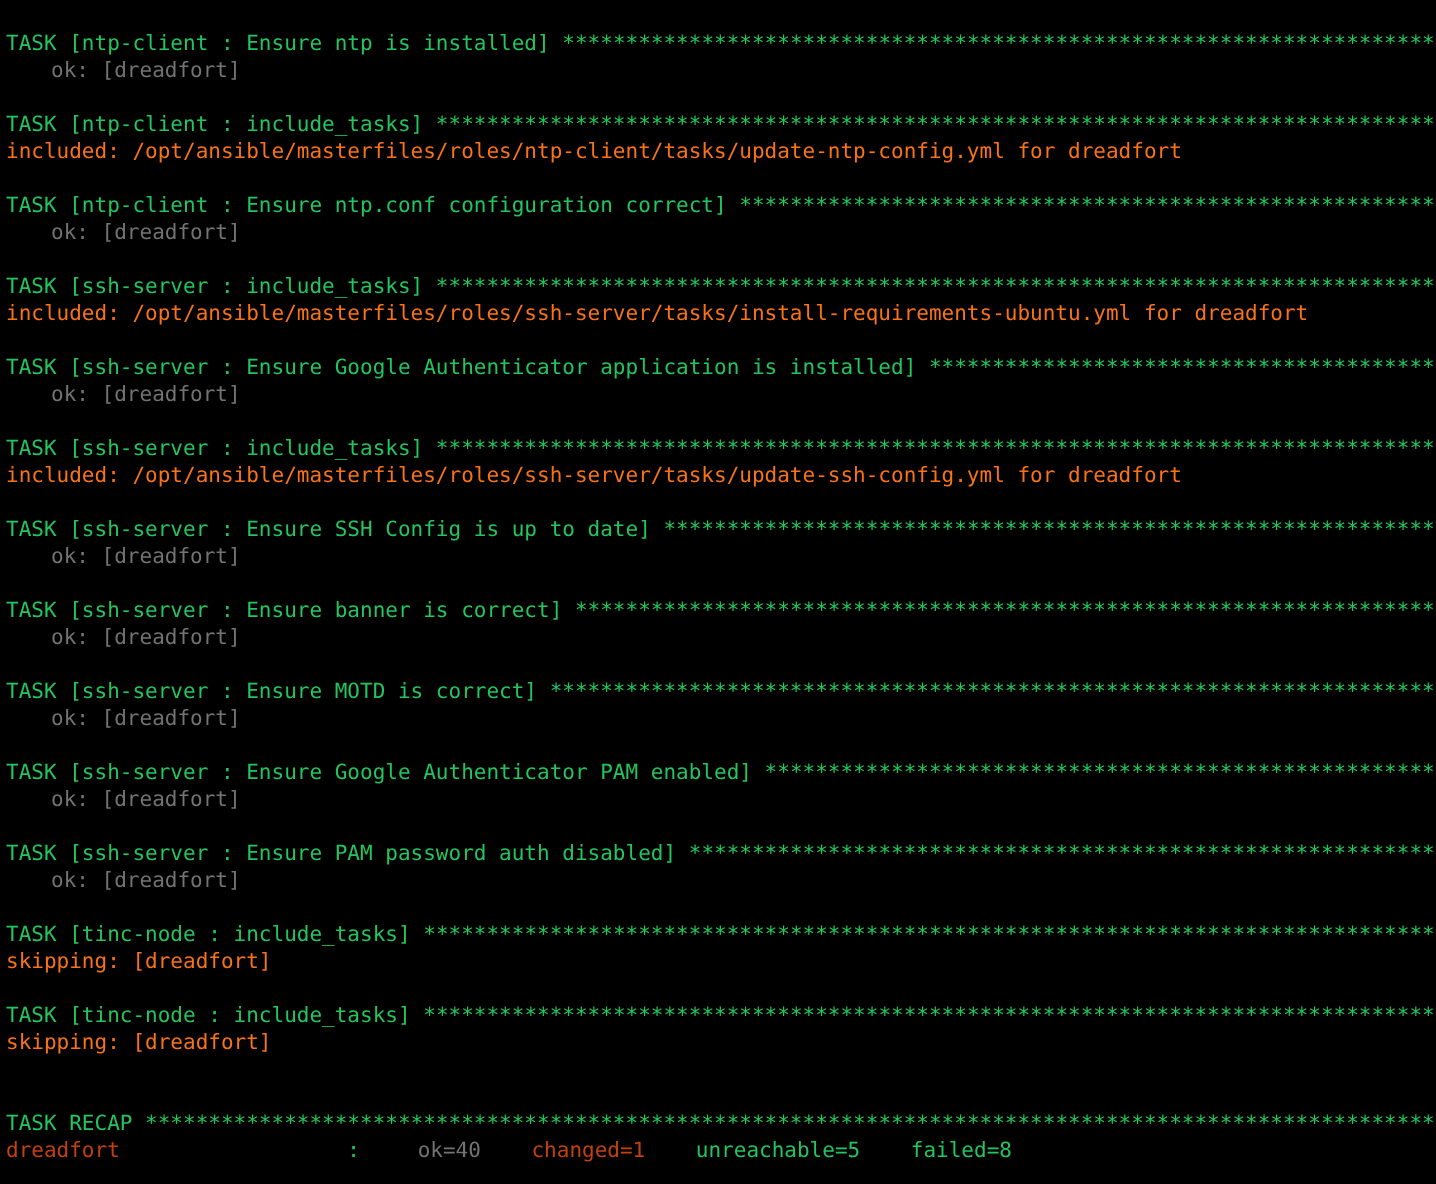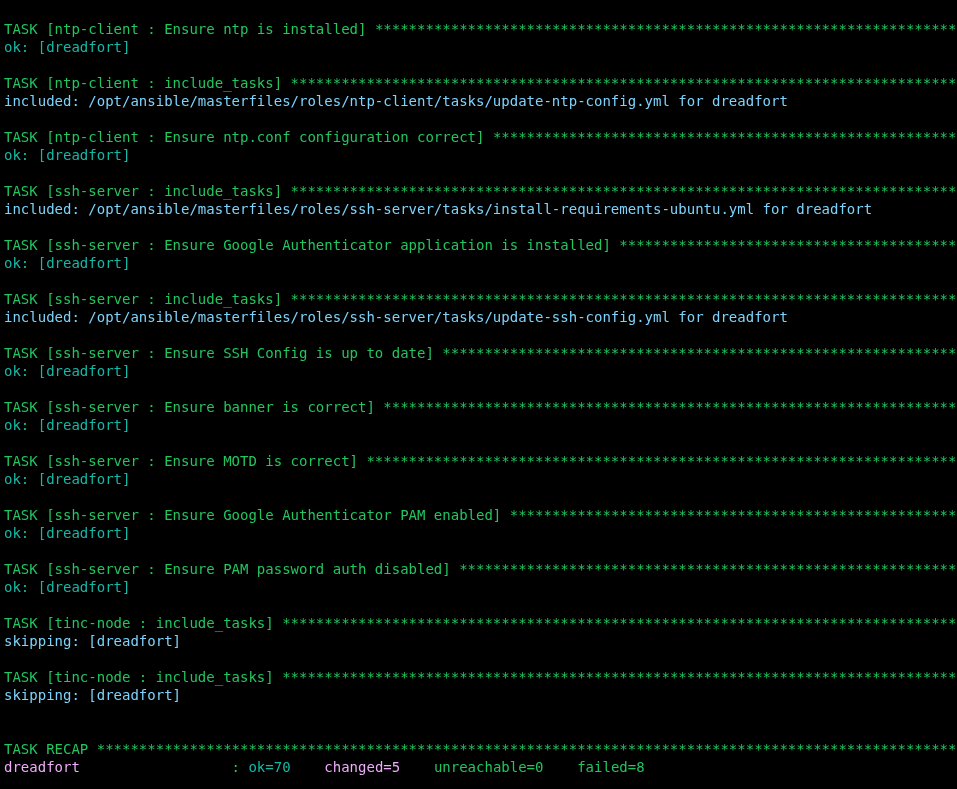--- a/index.html
+++ b/index.html
@@ -12,26 +12,26 @@
     line-height: 18px;
     width: 957px;
     height: 789px;
     overflow: hidden;
   }
   .terminal {
     padding: 2px 4px;
     white-space: pre;
   }
   .white   { color: #22c55e; }
-  .green   { color: #14b8a6; }
-  .cyan    { color: #7dd3fc; }
-  .yellow  { color: #f0abfc; }
+  .green   { color: #737373; margin-left: 30px; }
+  .cyan    { color: #f97316; }
+  .yellow  { color: #c2410c; }
 </style>
 </head>
 <body>
 
 <div class="terminal">
 <div id="tasks-container"><div><span class="white">TASK [ntp-client : Ensure ntp is installed] </span><span class="white">*****************************************************************************</span></div><div class="green">ok: [dreadfort]</div><div> </div><div><span class="white">TASK [ntp-client : include_tasks] </span><span class="white">***************************************************************************************</span></div><div class="cyan">included: /opt/ansible/masterfiles/roles/ntp-client/tasks/update-ntp-config.yml for dreadfort</div><div> </div><div><span class="white">TASK [ntp-client : Ensure ntp.conf configuration correct] </span><span class="white">***************************************************************</span></div><div class="green">ok: [dreadfort]</div><div> </div><div><span class="white">TASK [ssh-server : include_tasks] </span><span class="white">***************************************************************************************</span></div><div class="cyan">included: /opt/ansible/masterfiles/roles/ssh-server/tasks/install-requirements-ubuntu.yml for dreadfort</div><div> </div><div><span class="white">TASK [ssh-server : Ensure Google Authenticator application is installed] </span><span class="white">***********************************************</span></div><div class="green">ok: [dreadfort]</div><div> </div><div><span class="white">TASK [ssh-server : include_tasks] </span><span class="white">***************************************************************************************</span></div><div class="cyan">included: /opt/ansible/masterfiles/roles/ssh-server/tasks/update-ssh-config.yml for dreadfort</div><div> </div><div><span class="white">TASK [ssh-server : Ensure SSH Config is up to date] </span><span class="white">*********************************************************************</span></div><div class="green">ok: [dreadfort]</div><div> </div><div><span class="white">TASK [ssh-server : Ensure banner is correct] </span><span class="white">****************************************************************************</span></div><div class="green">ok: [dreadfort]</div><div> </div><div><span class="white">TASK [ssh-server : Ensure MOTD is correct] </span><span class="white">******************************************************************************</span></div><div class="green">ok: [dreadfort]</div><div> </div><div><span class="white">TASK [ssh-server : Ensure Google Authenticator PAM enabled] </span><span class="white">*************************************************************</span></div><div class="green">ok: [dreadfort]</div><div> </div><div><span class="white">TASK [ssh-server : Ensure PAM password auth disabled] </span><span class="white">*******************************************************************</span></div><div class="green">ok: [dreadfort]</div><div> </div><div><span class="white">TASK [tinc-node : include_tasks] </span><span class="white">****************************************************************************************</span></div><div class="cyan">skipping: [dreadfort]</div><div> </div><div><span class="white">TASK [tinc-node : include_tasks] </span><span class="white">****************************************************************************************</span></div><div class="cyan">skipping: [dreadfort]</div><div> </div></div>
 <div><span class="white">TASK RECAP </span><span class="white" id="recap-stars">**************************************************************************************************************</span>
-<span class="yellow">dreadfort</span><span class="white">                  : </span><span class="green">ok=70</span><span class="white">    </span><span class="yellow">changed=5</span><span class="white">    </span><span class="white">unreachable=0</span><span class="white">    </span><span class="white">failed=8</span></div>
+<span class="yellow">dreadfort</span><span class="white">                  : </span><span class="green">ok=40</span><span class="white">    </span><span class="yellow">changed=1</span><span class="white">    </span><span class="white">unreachable=5</span><span class="white">    </span><span class="white">failed=8</span></div>
 
 
 </div>
 
 </body></html>

